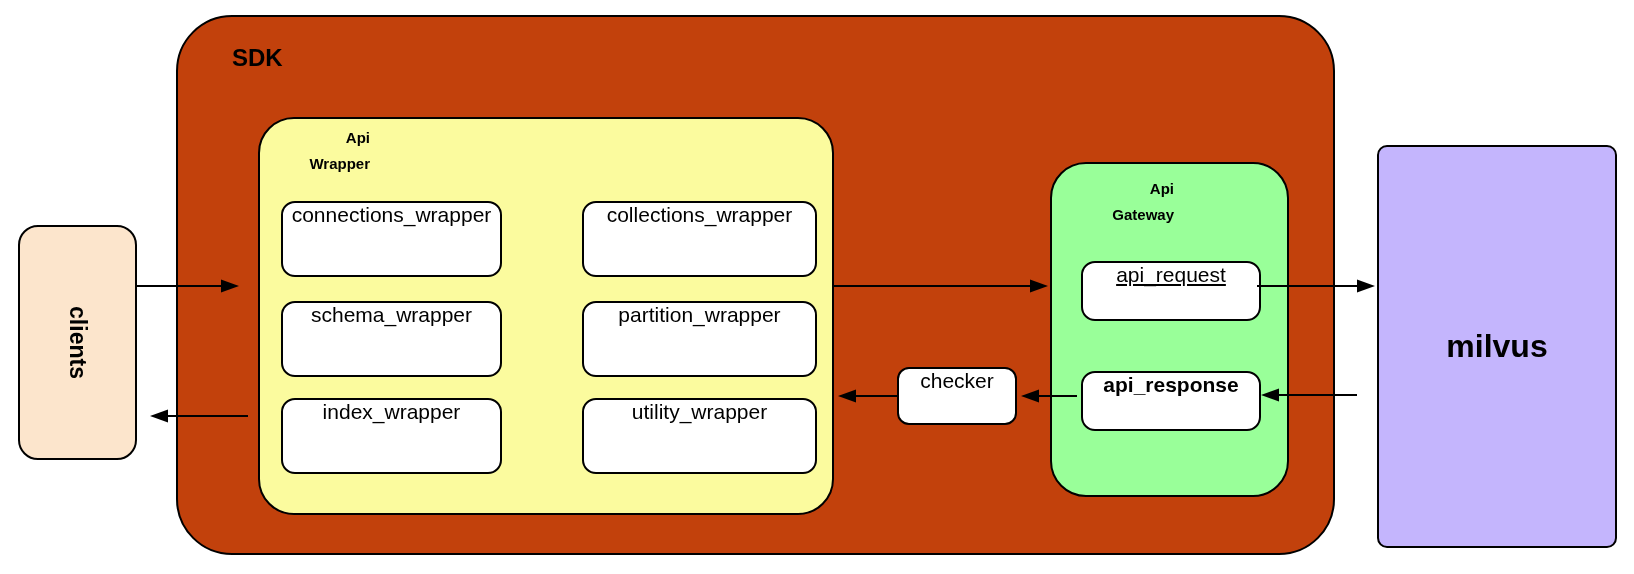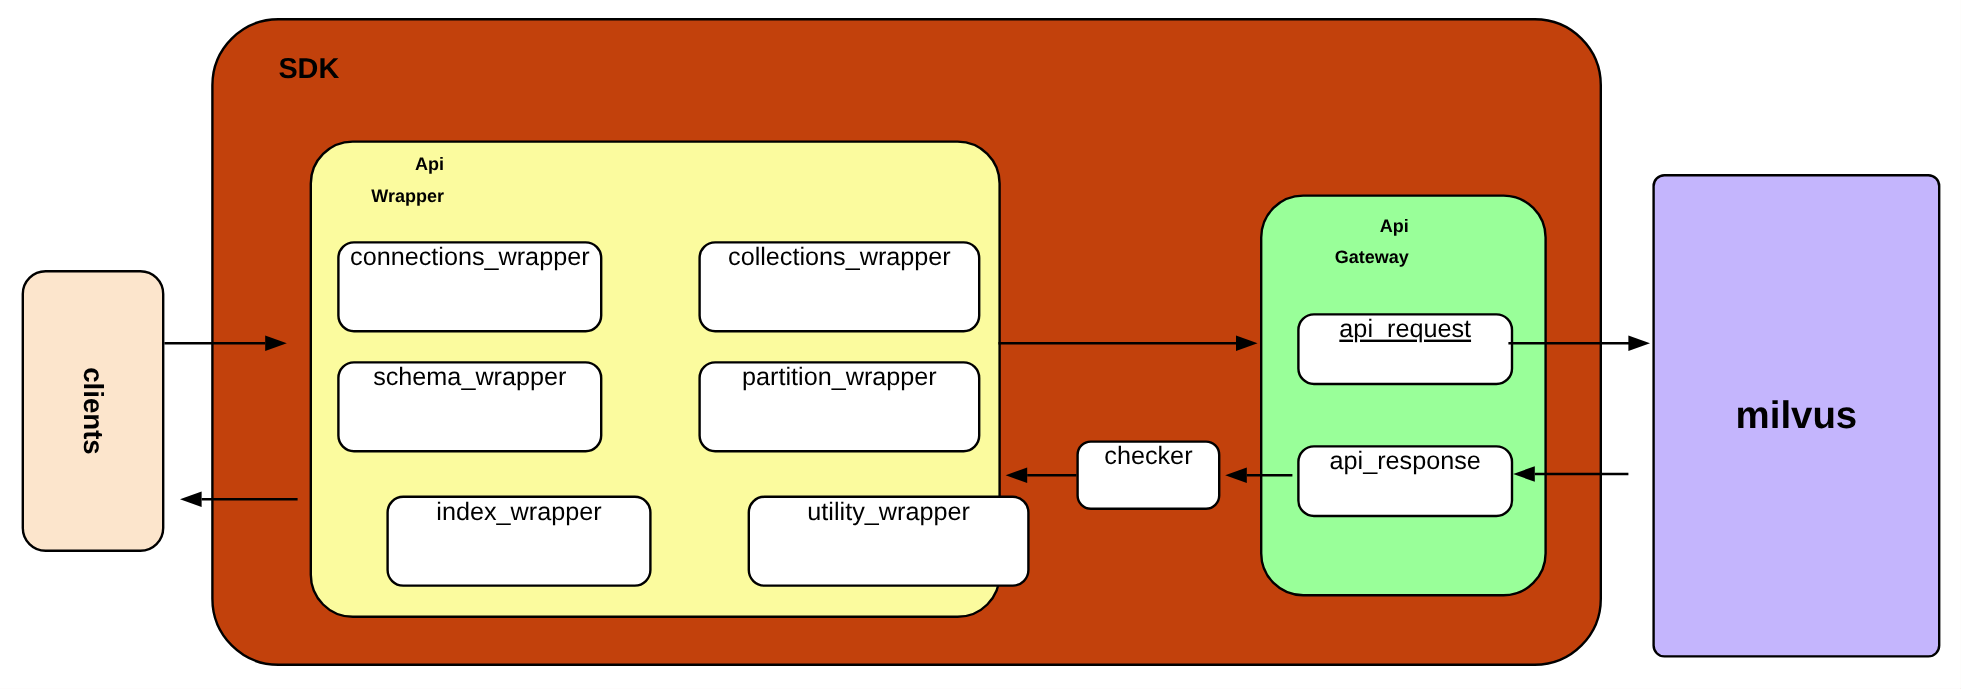--- a/index.html
+++ b/index.html
@@ -53,30 +53,30 @@
   #api-wrapper{
     position:absolute;left:80px;top:100px;width:576px;height:398px;
     background:#FBFB9E;border:2px solid #000;border-radius:36px;
     box-sizing:border-box;
   }
   #api-wrapper-label{left:6px;top:6px;width:104px;}
   .wbox-c1{left:21px;width:221px;height:76px;}
   .wbox-c2{left:322px;width:235px;height:76px;}
   .wrow-1{top:82px;}
   .wrow-2{top:182px;}
-  .wrow-3{top:294px;margin-left:41px;}
+  .wrow-3{top:279px;}
   
   #api-gateway{
     position:absolute;left:872px;top:145px;width:239px;height:335px;
     background:#99FF99;border:2px solid #000;border-radius:36px;
     box-sizing:border-box;
   }
   #api-gateway-label{left:10px;top:12px;width:112px;}
   #api-request{left:29px;top:97px;width:180px;height:60px;text-decoration:underline;}
-  #api-response{left:29px;top:207px;width:180px;height:60px;}
+  #api-response{left:29px;top:207px;width:180px;height:60px;font-weight:bold;}
   
   #checker{left:897px;top:367px;width:120px;height:58px;border-radius:12px;}
   
   #milvus{
     left:1377px;top:145px;width:240px;height:403px;
     background:#c4b5fd;border-radius:10px;
     display:flex;align-items:center;justify-content:center;
     font-weight:bold;font-size:32px;
   }
   #edges{position:absolute;left:0;top:0;width:1634px;height:574px;pointer-events:none;}

